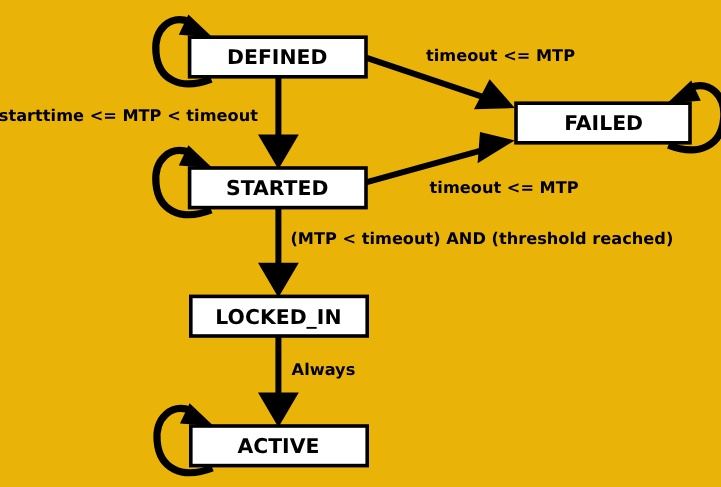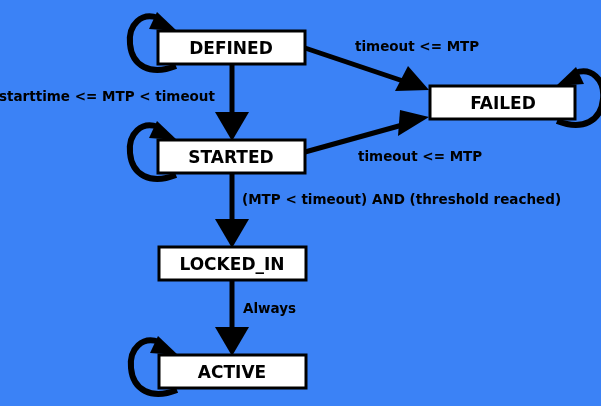--- a/index.html
+++ b/index.html
@@ -8,21 +8,21 @@
     padding: 0;
     background: #ffffff;
   }
   body {
     font-family: "DejaVu Sans", sans-serif;
   }
   #diagram-root {
     position: relative;
     width: 601px;
     height: 406px;
-    background: #3b82f6;
+    background: #eab308;
     overflow: hidden;
   }
   #diagram-svg {
     position: absolute;
     top: 0;
     left: 0;
     width: 601px;
     height: 406px;
   }
   .state-box-rect {

